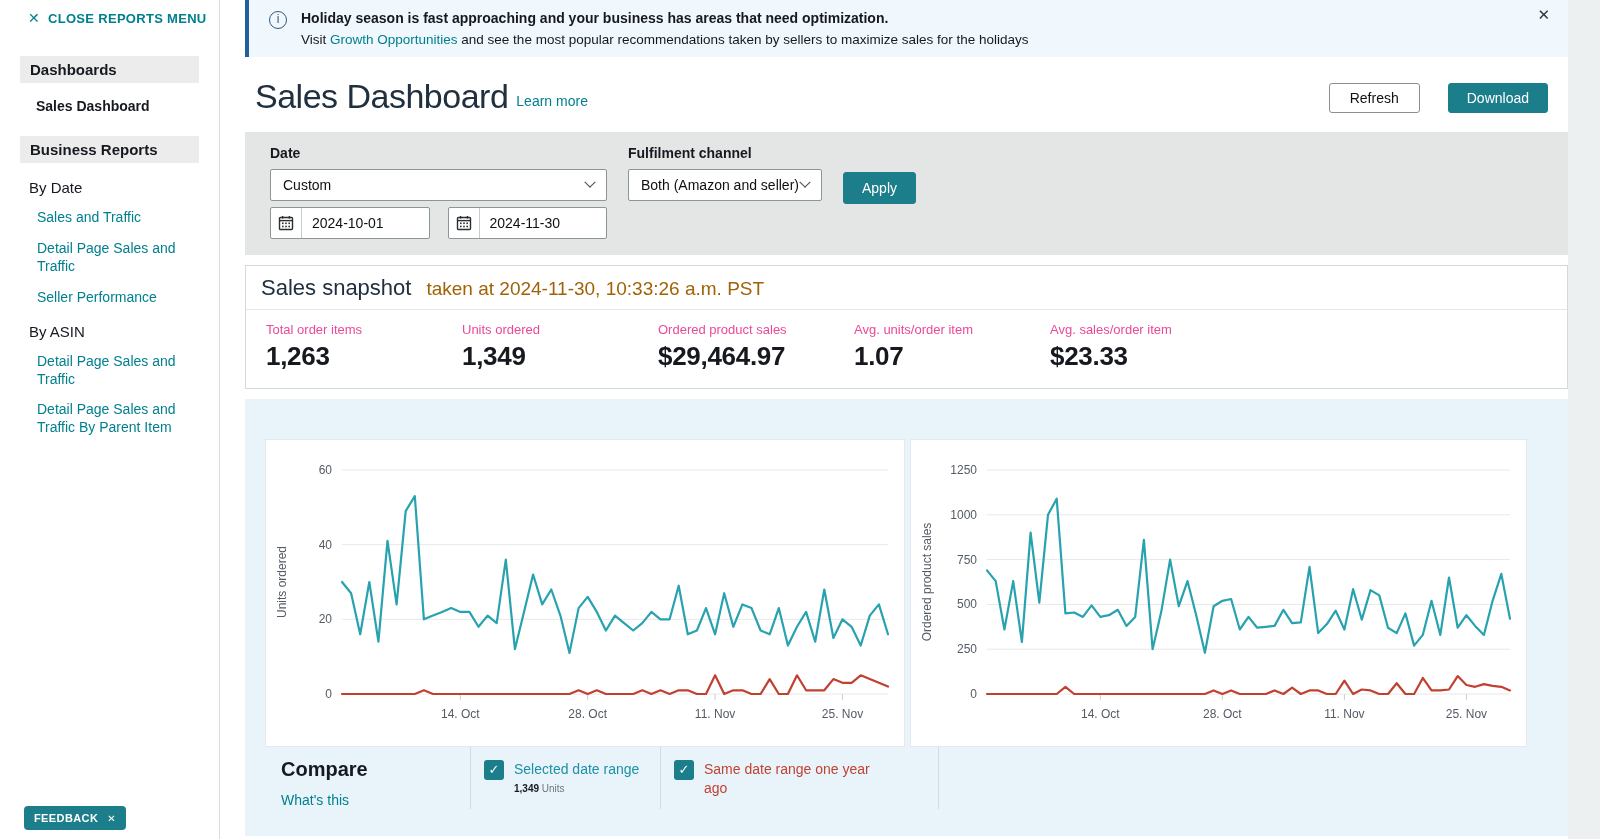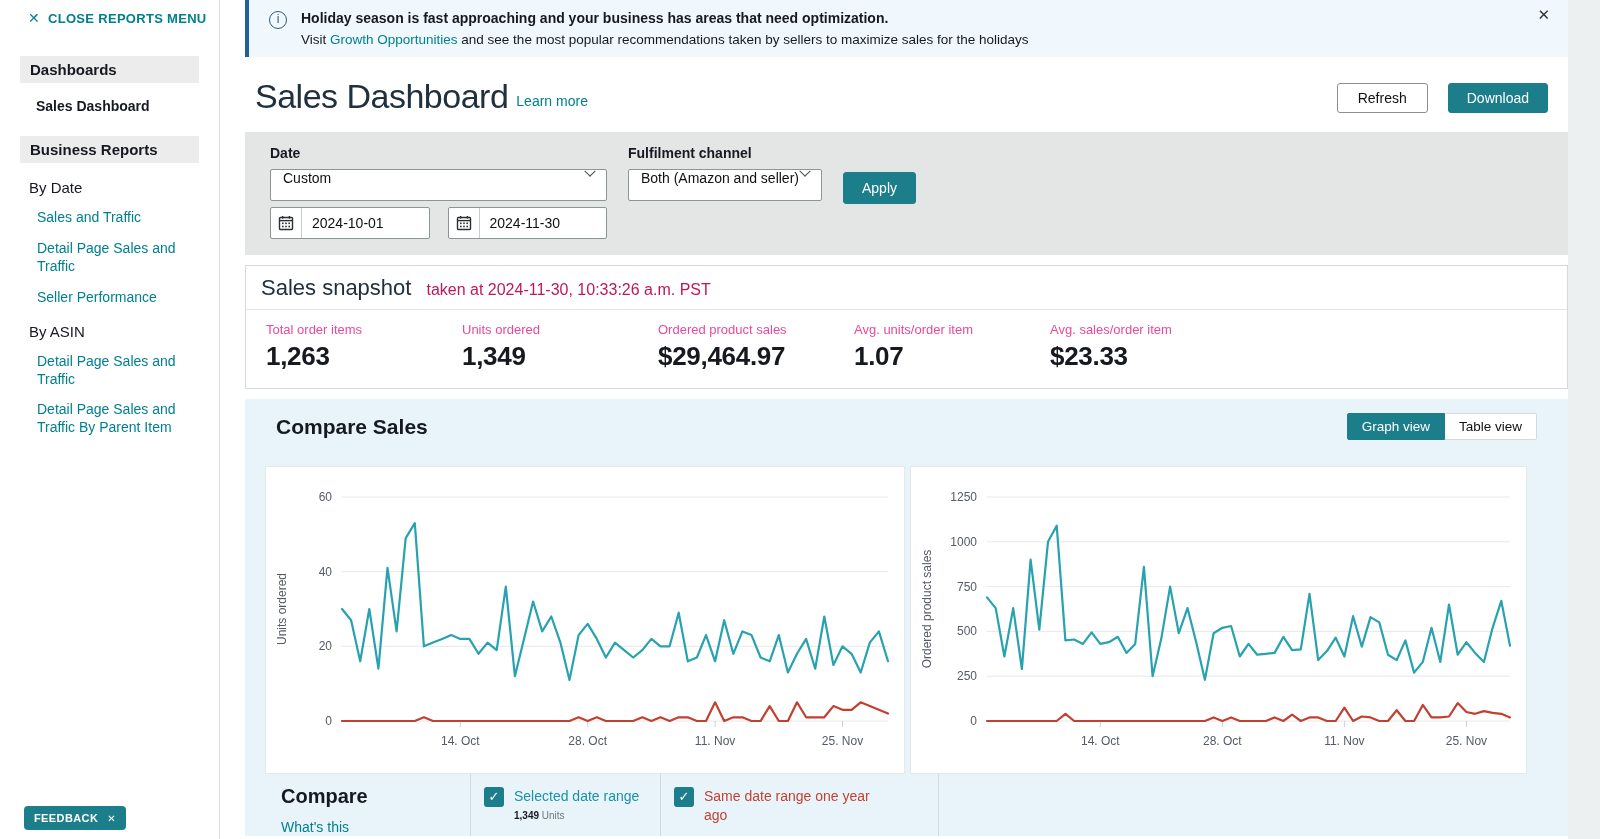--- a/index.html
+++ b/index.html
@@ -34,48 +34,48 @@
   .info-icon { flex:0 0 auto; width:18px; height:18px; border:1.6px solid #31597d; border-radius:50%;
     color:#31597d; font-size:12px; line-height:15px; text-align:center; margin-top:1px; font-style:normal; }
   .banner-title { font-size:14px; font-weight:bold; color:#16191f; }
   .banner-body { font-size:13.5px; margin-top:6px; color:#16191f; }
   .link { color:#00808f; text-decoration:none; cursor:pointer; }
   .banner .close-x { position:absolute; right:18px; top:6px; font-size:15px; color:#2b3440; cursor:pointer; }
 
   .page-header { display:flex; align-items:flex-start; margin:20px 20px 0 10px; }
   .page-header h1 { font-size:34px; font-weight:normal; color:#20303f; letter-spacing:-.5px; }
   .learn { font-size:14px; margin:16px 0 0 8px; }
-  .header-buttons { margin-left:auto; display:flex; gap:20px; margin-top:6px; }
+  .header-buttons { margin-left:auto; display:flex; gap:28px; margin-top:6px; }
   .btn { font-family:inherit; font-size:14px; border-radius:3px; height:30px; cursor:pointer; }
   .btn-secondary { background:#fff; border:1px solid #899090; color:#0f1111; padding:0 20px; }
   .btn-primary { background:#1c7e8a; border:1px solid #1c7e8a; color:#fff; padding:0 18px; }
 
   
   .filter-panel { margin-top:16px; background:#e4e6e6; padding:13px 25px 16px 25px; display:flex; gap:21px; }
   .f-label { font-size:14px; font-weight:bold; color:#16191f; margin-bottom:8px; }
   .select { background:#fff; border:1px solid #8d9696; border-radius:2px; height:32px;
-    display:flex; padding:0 12px; font-size:14px; cursor:pointer; }
+    display:flex; align-items:center; padding:0 12px; font-size:14px; cursor:pointer; }
   .select .chev { margin-left:auto; width:8px; height:8px; border-right:1.6px solid #454f4f;
     border-bottom:1.6px solid #454f4f; transform:rotate(45deg) translate(-2px,-2px); }
   .f-date { width:337px; }
   .date-row { display:flex; gap:18px; margin-top:6px; }
   .date-input { width:160px; height:32px; background:#fff; border:1px solid #8d9696; border-radius:2px;
     display:flex; align-items:center; font-size:14px; cursor:text; }
   .cal { width:31px; height:100%; border-right:1px solid #c7cccc; display:flex; align-items:center;
     justify-content:center; }
   .date-input .dval { padding-left:10px; }
   .f-mid { width:175px; } .f-chan { width:194px; }
   .apply { align-self:flex-start; margin-top:27px; height:32px; }
 
   
   .snapshot { margin-top:10px; background:#fff; border:1px solid #d5d9d9; }
   .snap-head { display:flex; align-items:baseline; gap:15px; padding:9px 0 8px 15px;
     border-bottom:1px solid #e7e7e7; }
   .snap-head h2 { font-size:22px; font-weight:normal; color:#20303f; }
-  .taken { font-size:16px; color:#be185d; }
+  .taken { font-size:19px; color:#a16207; }
   .snap-stats { display:flex; padding:12px 0 16px 20px; }
   .stat { width:196px; }
   .stat-label { font-size:13px; color:#ec4899; }
   .stat-value { font-size:26px; font-weight:bold; color:#16191f; margin-top:4px; letter-spacing:-.3px; }
 
   
   .compare-sales { margin-top:10px; background:#e9f4fa; height:437px; padding-top:14px; position:relative; }
   .cs-head { display:flex; align-items:center; padding:0 31px; }
   .cs-head h2 { font-size:21px; font-weight:bold; color:#16191f; }
   .toggle { margin-left:auto; display:flex; }
@@ -228,27 +228,20 @@
         <div class="stat-value">1.07</div>
       </div>
       <div class="stat">
         <div class="stat-label">Avg. sales/order item</div>
         <div class="stat-value">$23.33</div>
       </div>
     </div>
   </section>
 
   <section class="compare-sales">
-    <div class="cs-head">
-      <h2>Compare Sales</h2>
-      <div class="toggle">
-        <button class="tog active">Graph view</button>
-        <button class="tog">Table view</button>
-      </div>
-    </div>
     <div class="charts">
       <div class="chart-card chart-left"><svg width="638" height="306" viewBox="0 0 638 306" font-family="Liberation Sans, sans-serif">
             <line x1="76" y1="254" x2="622" y2="254" stroke="#e8e8e8" stroke-width="1"></line>
             <text x="66" y="258" text-anchor="end" font-size="12" fill="#545b64">0</text>
             <line x1="76" y1="179.33333333333334" x2="622" y2="179.33333333333334" stroke="#e8e8e8" stroke-width="1"></line>
             <text x="66" y="183.33333333333334" text-anchor="end" font-size="12" fill="#545b64">20</text>
             <line x1="76" y1="104.66666666666667" x2="622" y2="104.66666666666667" stroke="#e8e8e8" stroke-width="1"></line>
             <text x="66" y="108.66666666666667" text-anchor="end" font-size="12" fill="#545b64">40</text>
             <line x1="76" y1="30" x2="622" y2="30" stroke="#e8e8e8" stroke-width="1"></line>
             <text x="66" y="34" text-anchor="end" font-size="12" fill="#545b64">60</text>

